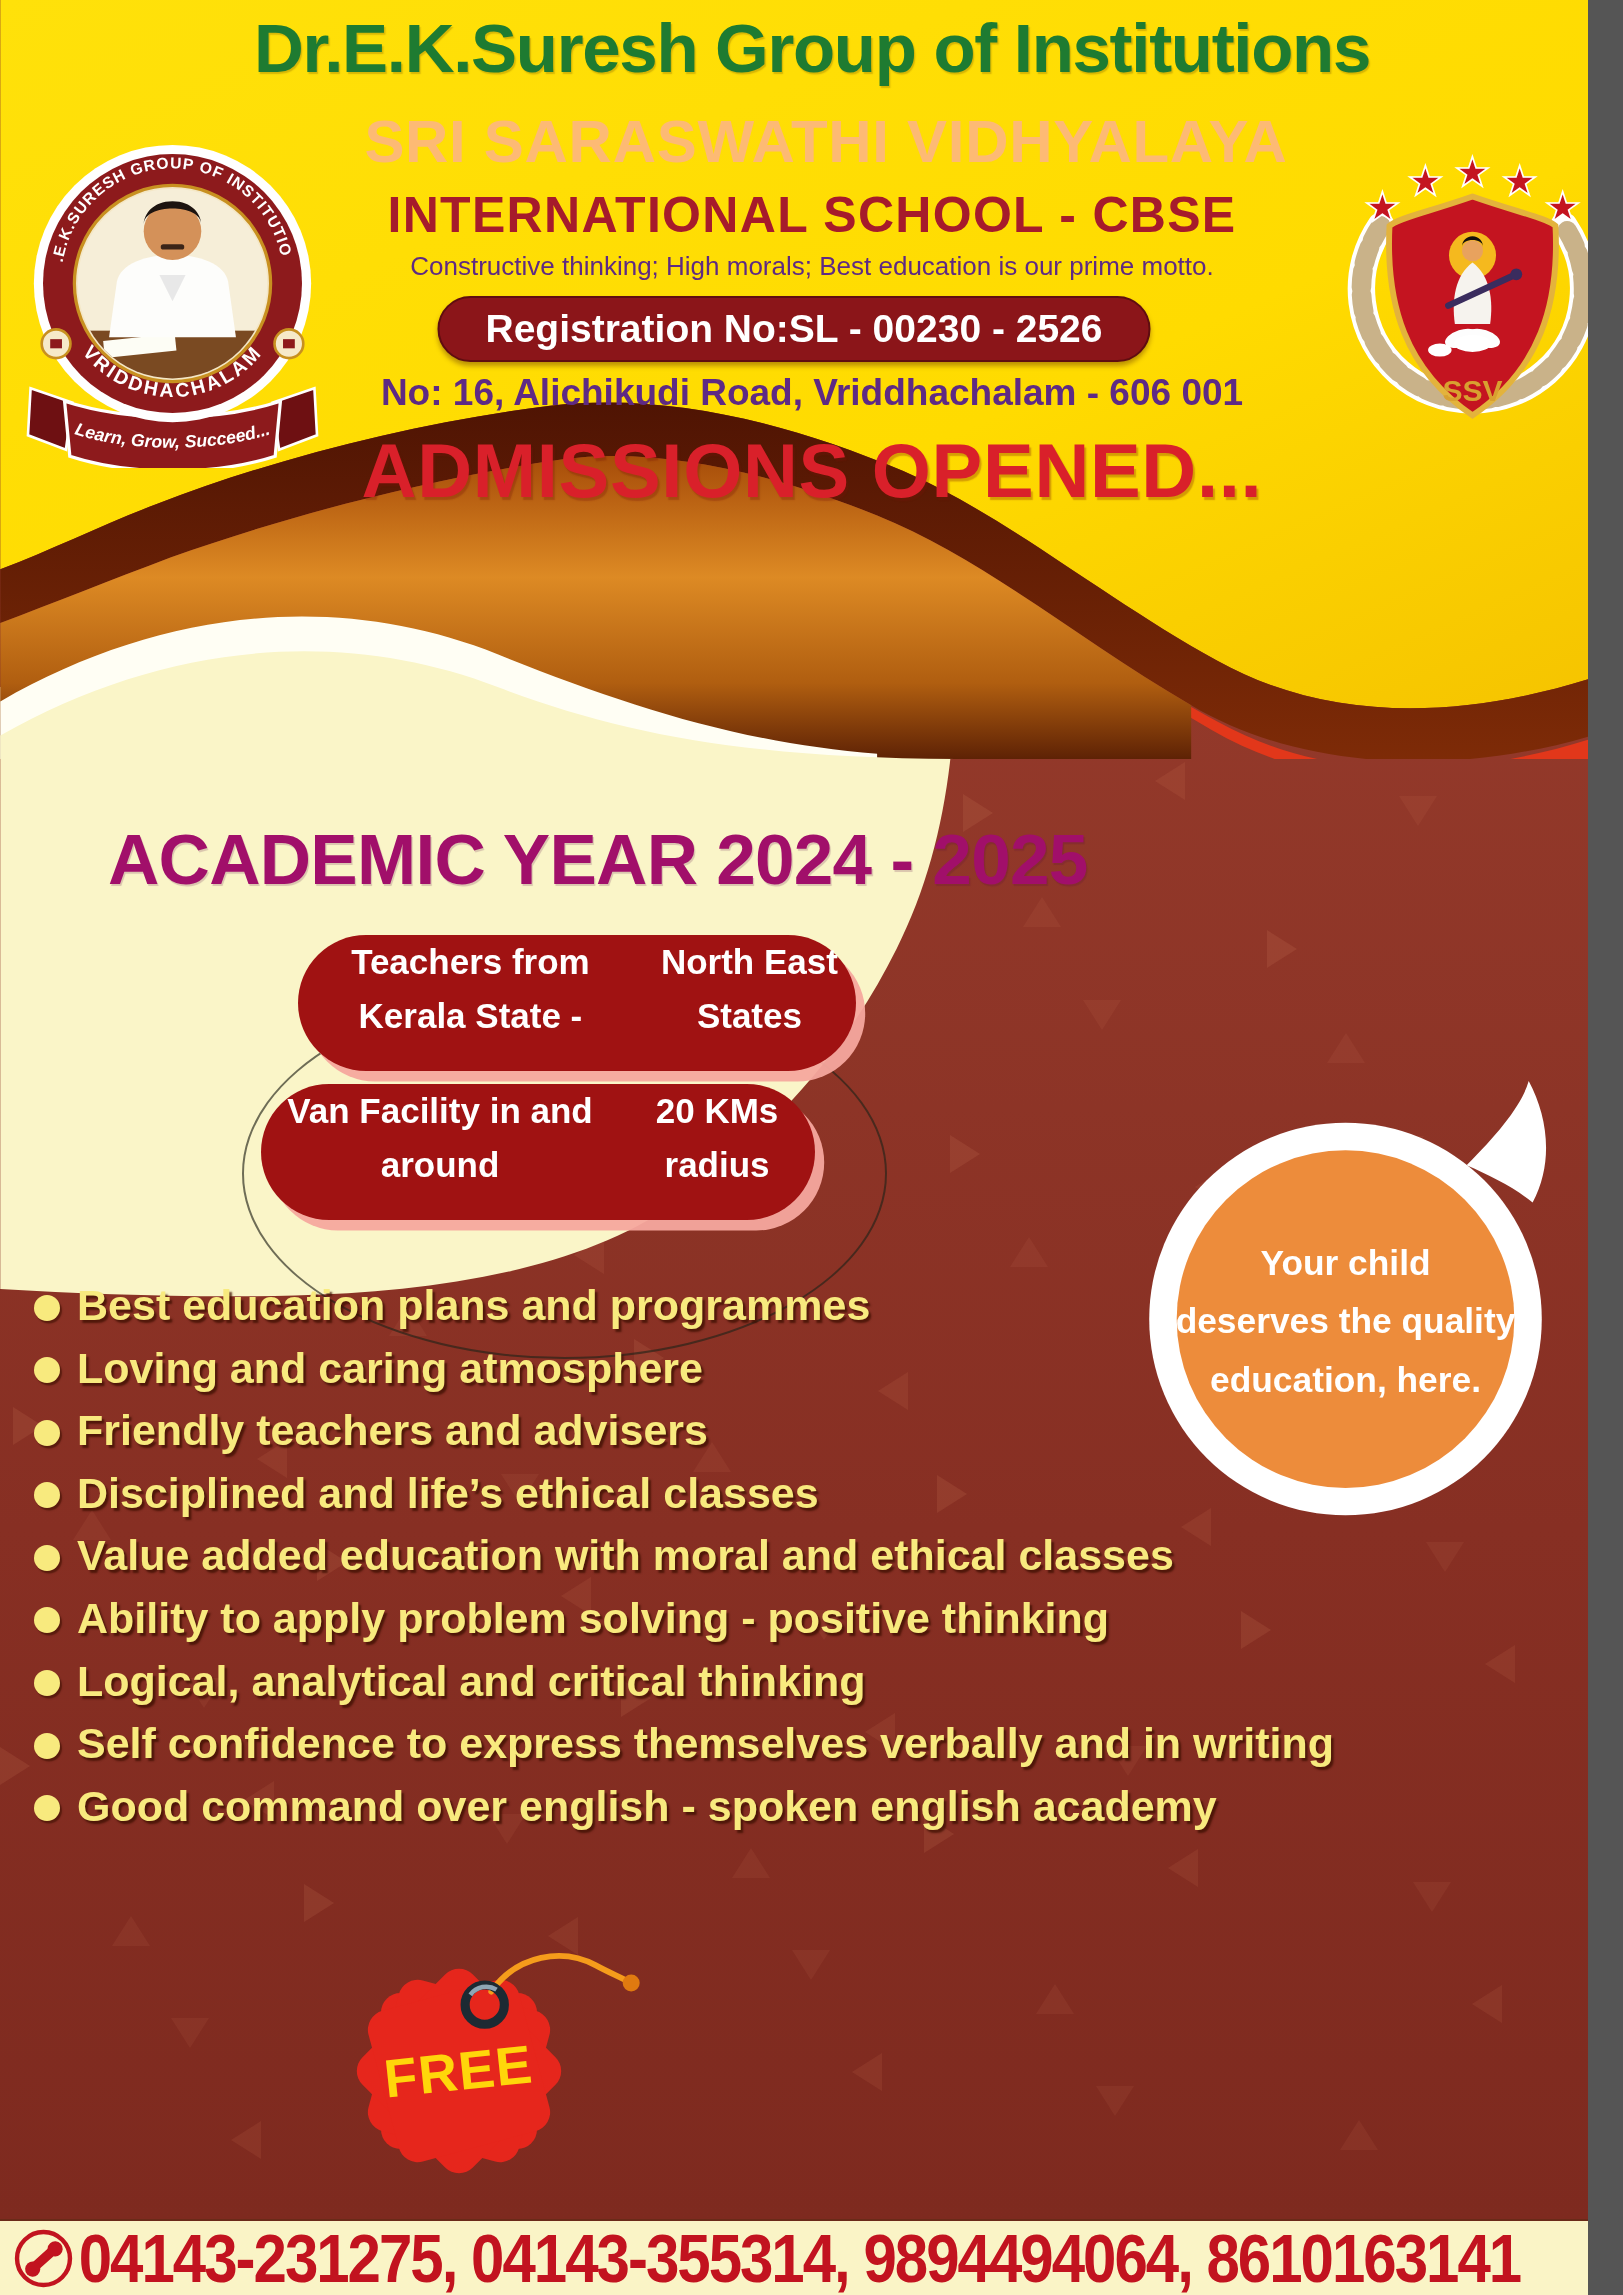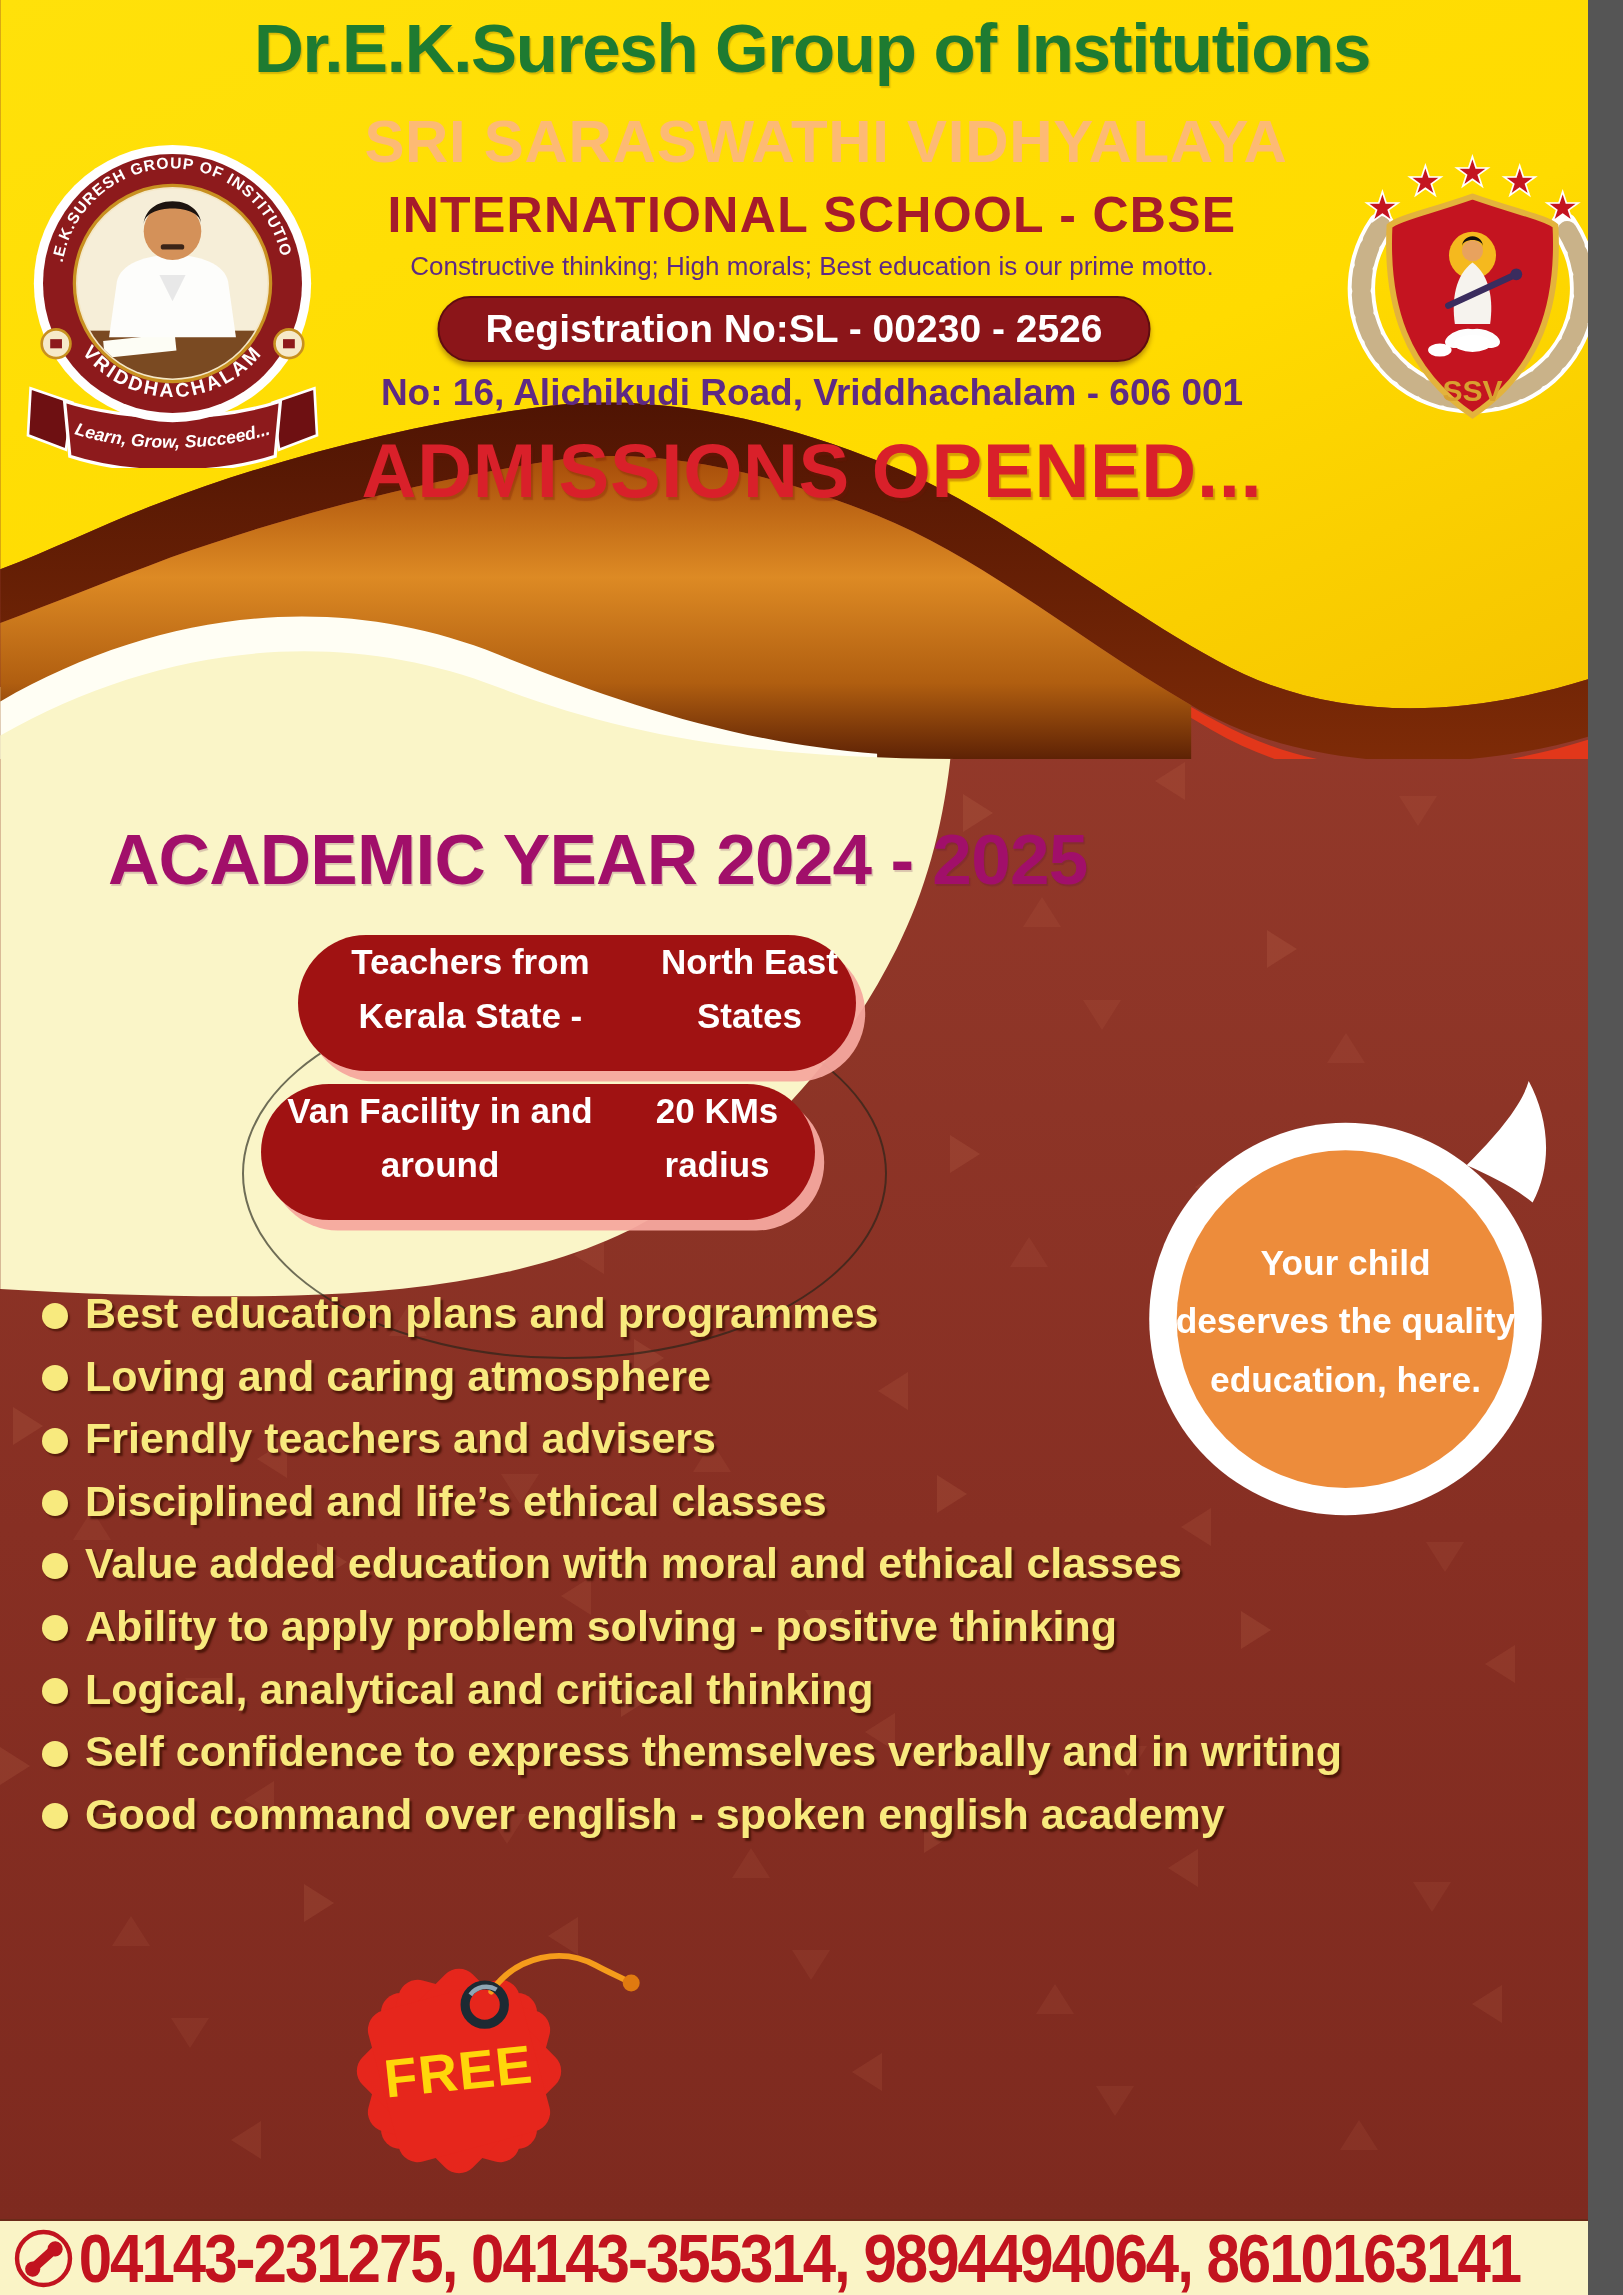--- a/index.html
+++ b/index.html
@@ -41,21 +41,21 @@
     border:2px solid rgba(35,35,25,.65);border-radius:50%;}
   .info-pill{position:absolute;z-index:4;background:#A01212;border-radius:72px;
     box-shadow:9.2px 10.5px 0 rgba(245,168,158,.95);color:#fff;font-weight:bold;font-size:35px;
     text-align:center;display:flex;flex-direction:row;justify-content:center;line-height:1.55;}
   #pill-teachers{left:298px;top:935px;width:558px;height:136px;}
   #pill-van{left:261px;top:1084px;width:554px;height:136px;}
 
   #badge-svg{position:absolute;left:1136px;top:1077px;z-index:4;}
 
   
-  .features{position:absolute;left:34px;top:1284px;width:1545px;z-index:4;list-style:none;margin:8px;padding:0;}
+  .features{position:absolute;left:34px;top:1284px;width:1545px;z-index:4;list-style:none;margin:0;padding:0;}
   .feat{display:flex;align-items:flex-start;margin-bottom:19.6px;}
   .dot{flex:0 0 auto;width:26px;height:26px;border-radius:50%;background:#F8EA7E;margin:10.5px 17px 0 0;
     box-shadow:2px 2.6px 1.3px rgba(60,15,0,.6);}
   .ftext{font-size:43px;font-weight:bold;color:#F8EA7E;line-height:1;white-space:nowrap;
     text-shadow:2.6px 3.3px 2px rgba(60,15,0,.75);}
 
   
   .offer-box{position:absolute;left:533px;top:1923px;width:1003px;height:204px;z-index:4;
     background:#FBF6D2;border-radius:46px;box-shadow:0 19.6px 0 #F08A20,0 3.9px 9.2px rgba(0,0,0,.25) inset;
     display:flex;flex-direction:column;justify-content:center;text-align:center;}

